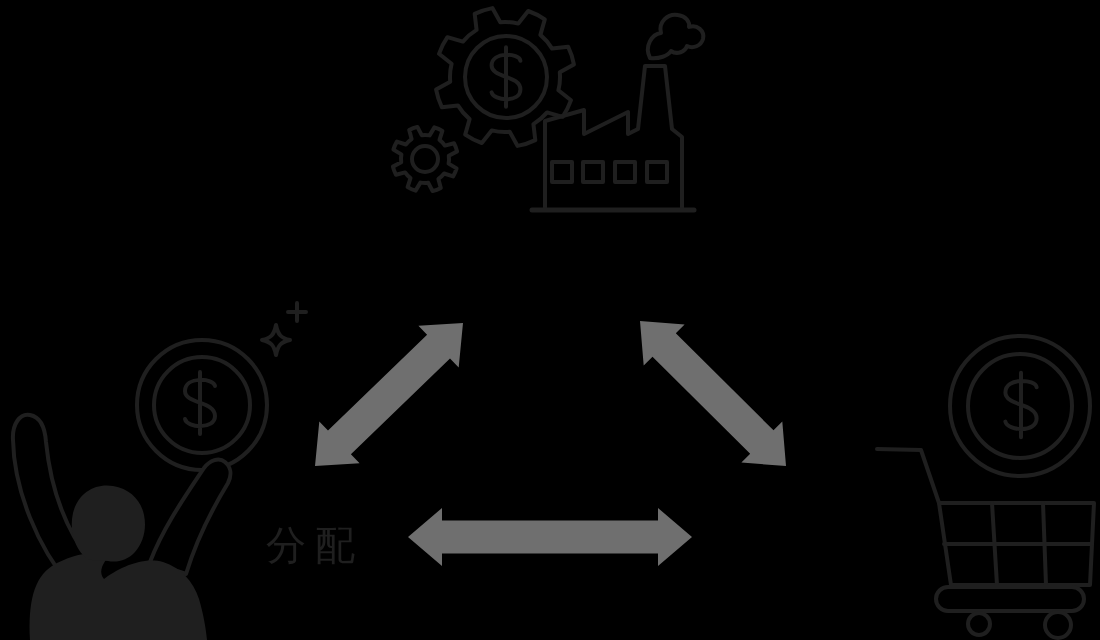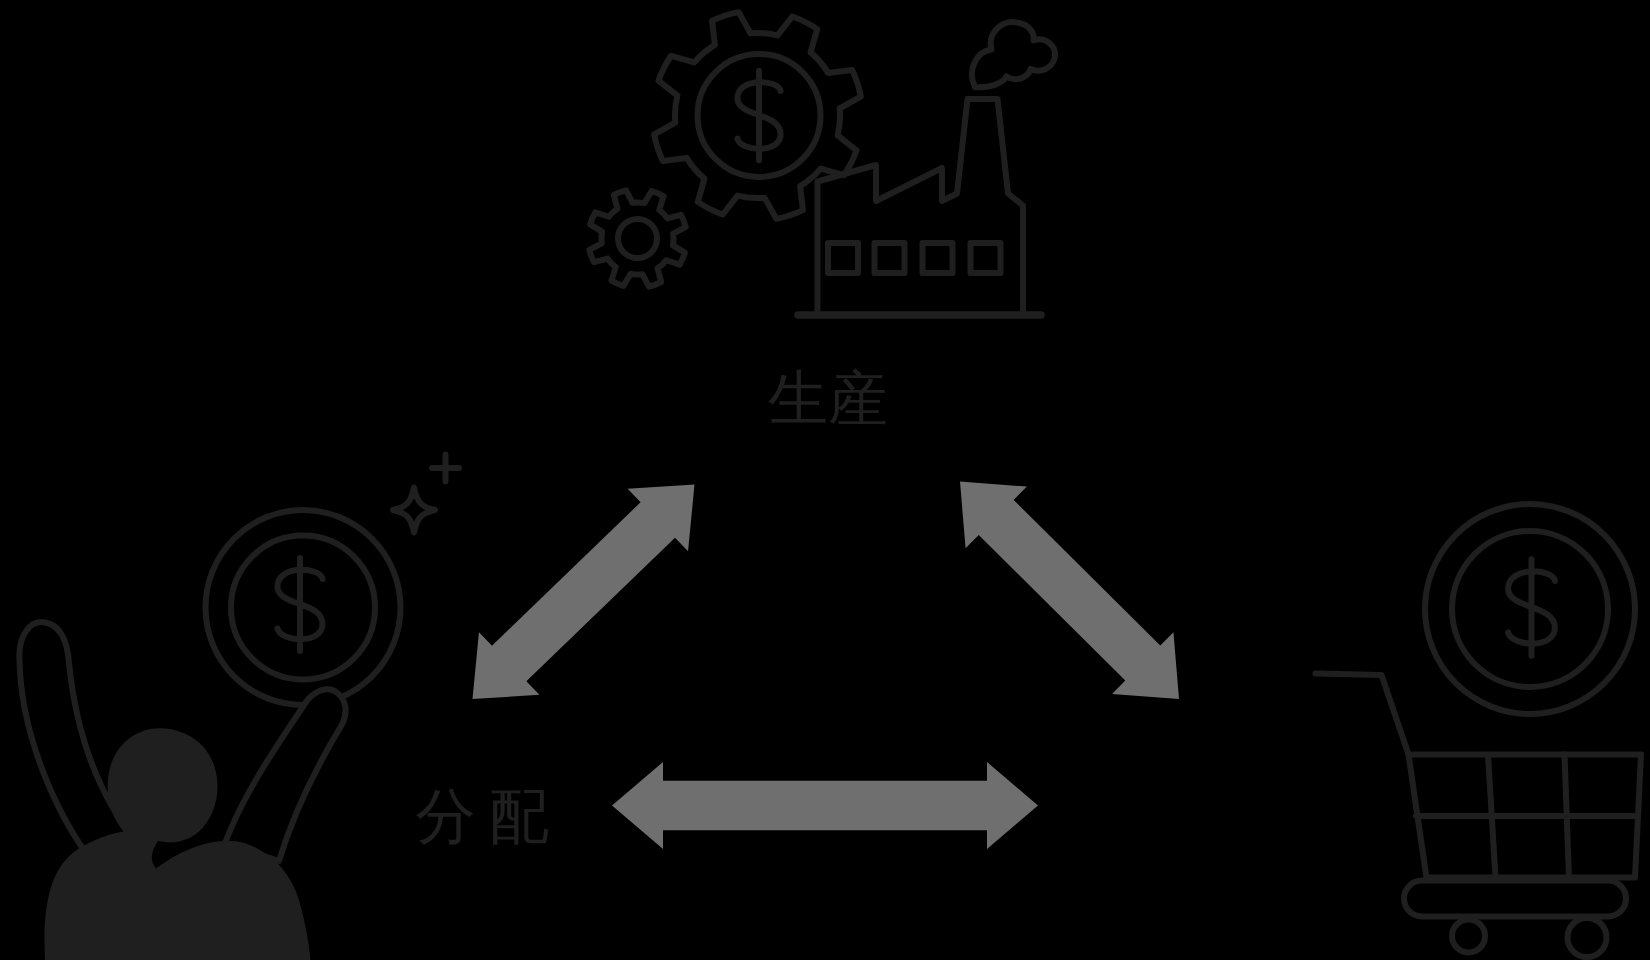--- a/index.html
+++ b/index.html
@@ -19,21 +19,21 @@
   .arrow{fill:var(--arrow);}
   .node-label{
     position:absolute;
     transform:translate(-50%,-50%);
     color:var(--ink);
     font-size:40px;
     line-height:1;
     white-space:nowrap;
     user-select:none;
   }
-  .label-distribution{letter-spacing:9px;margin-left:20px;text-align:center;}
+  .label-distribution{letter-spacing:9px;margin-left:9px;text-align:center;}
 </style>
 </head>
 <body>
 
 <div class="stage" style="--bg: #000000; --ink: #1f1f1f; --arrow: #6f6f6f;">
 
   <svg width="1100" height="640" viewBox="0 0 1100 640">
 
     <g>
       <path id="gear-small" class="s" d="M429.6 135.4L434.4 127.4A33 33 0 0 1 442.4 130.9L439.5 139.9A24 24 0 0 1 444.9 145.6L454.0 143.2A33 33 0 0 1 457.1 151.4L448.8 155.7A24 24 0 0 1 448.6 163.6L456.6 168.4A33 33 0 0 1 453.1 176.4L444.1 173.5A24 24 0 0 1 438.4 178.9L440.8 188.0A33 33 0 0 1 432.6 191.1L428.3 182.8A24 24 0 0 1 420.4 182.6L415.6 190.6A33 33 0 0 1 407.6 187.1L410.5 178.1A24 24 0 0 1 405.1 172.4L396.0 174.8A33 33 0 0 1 392.9 166.6L401.2 162.3A24 24 0 0 1 401.4 154.4L393.4 149.6A33 33 0 0 1 396.9 141.6L405.9 144.5A24 24 0 0 1 411.6 139.1L409.2 130.0A33 33 0 0 1 417.4 126.9L421.7 135.2A24 24 0 0 1 429.6 135.4Z"></path>
@@ -72,15 +72,14 @@
       <rect class="sf" x="936" y="587" width="148" height="24" rx="12"></rect>
       <circle class="sf" cx="979" cy="624" r="11"></circle>
       <circle class="sf" cx="1058" cy="625" r="13"></circle>
     </g>
 
     <polygon id="arrow-pd" class="arrow" points="463.0,323.0 418.4,325.8 427.1,334.8 328.0,430.5 319.3,421.5 315.0,466.0 359.6,463.2 350.9,454.2 450.0,358.5 458.7,367.5"></polygon>
     <polygon id="arrow-pe" class="arrow" points="640.0,321.0 643.7,365.5 652.5,356.7 750.2,453.7 741.4,462.6 786.0,466.0 782.3,421.5 773.5,430.3 675.8,333.3 684.6,324.4"></polygon>
     <polygon id="arrow-de" class="arrow" points="408.0,537.0 442.0,566.0 442.0,553.5 658.0,553.5 658.0,566.0 692.0,537.0 658.0,508.0 658.0,520.5 442.0,520.5 442.0,508.0"></polygon>
   </svg>
 
-  <div class="node-label" style="left:552px;top:266px">生産</div>
   <div class="node-label label-distribution" style="left:306px;top:545px">分配</div>
 </div>
 
 </body></html>

